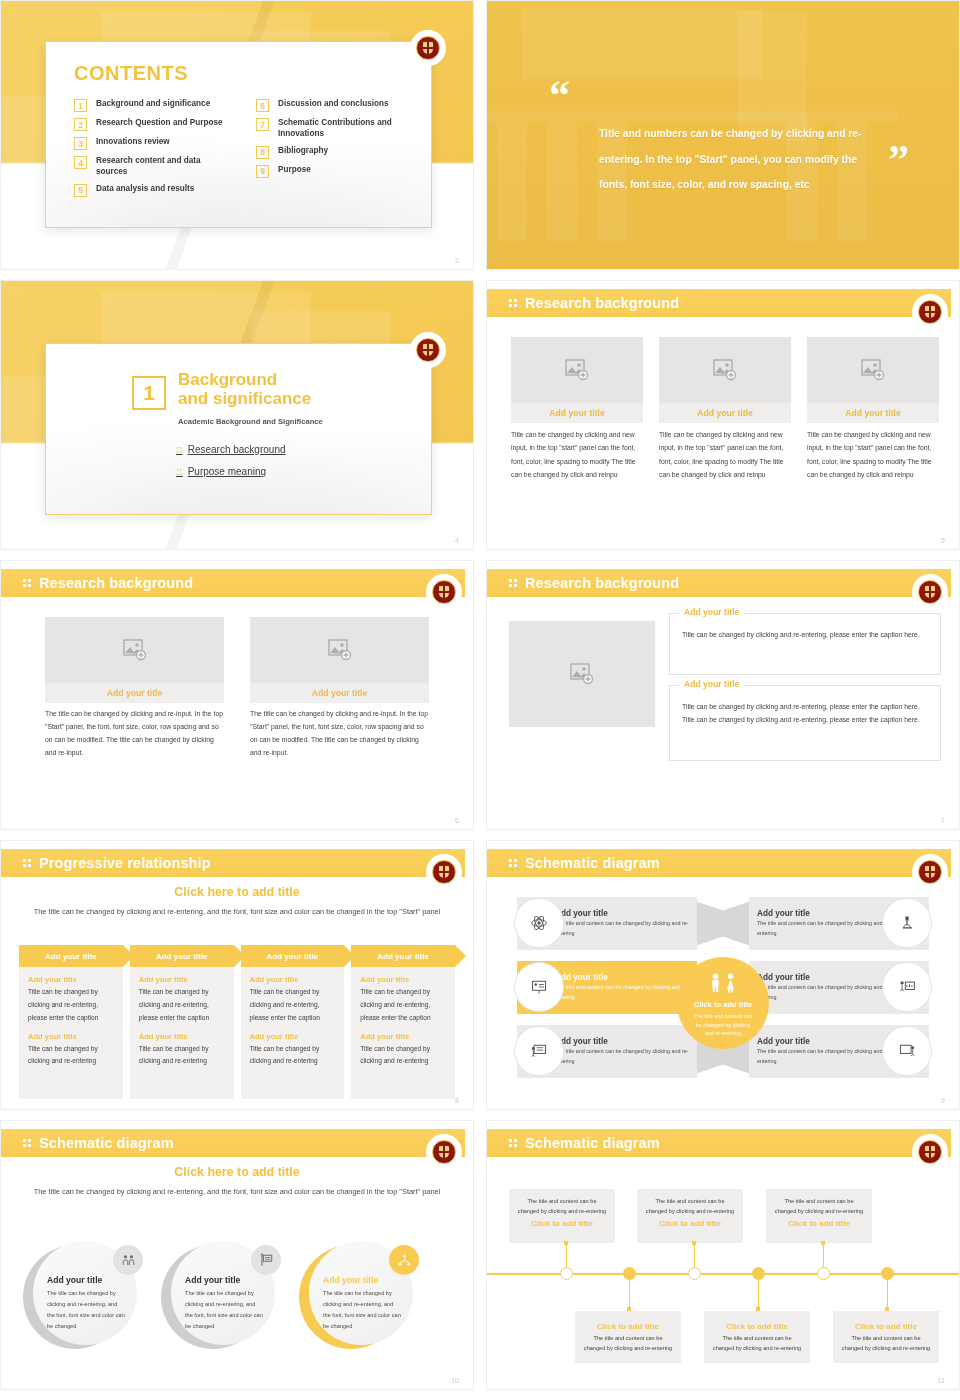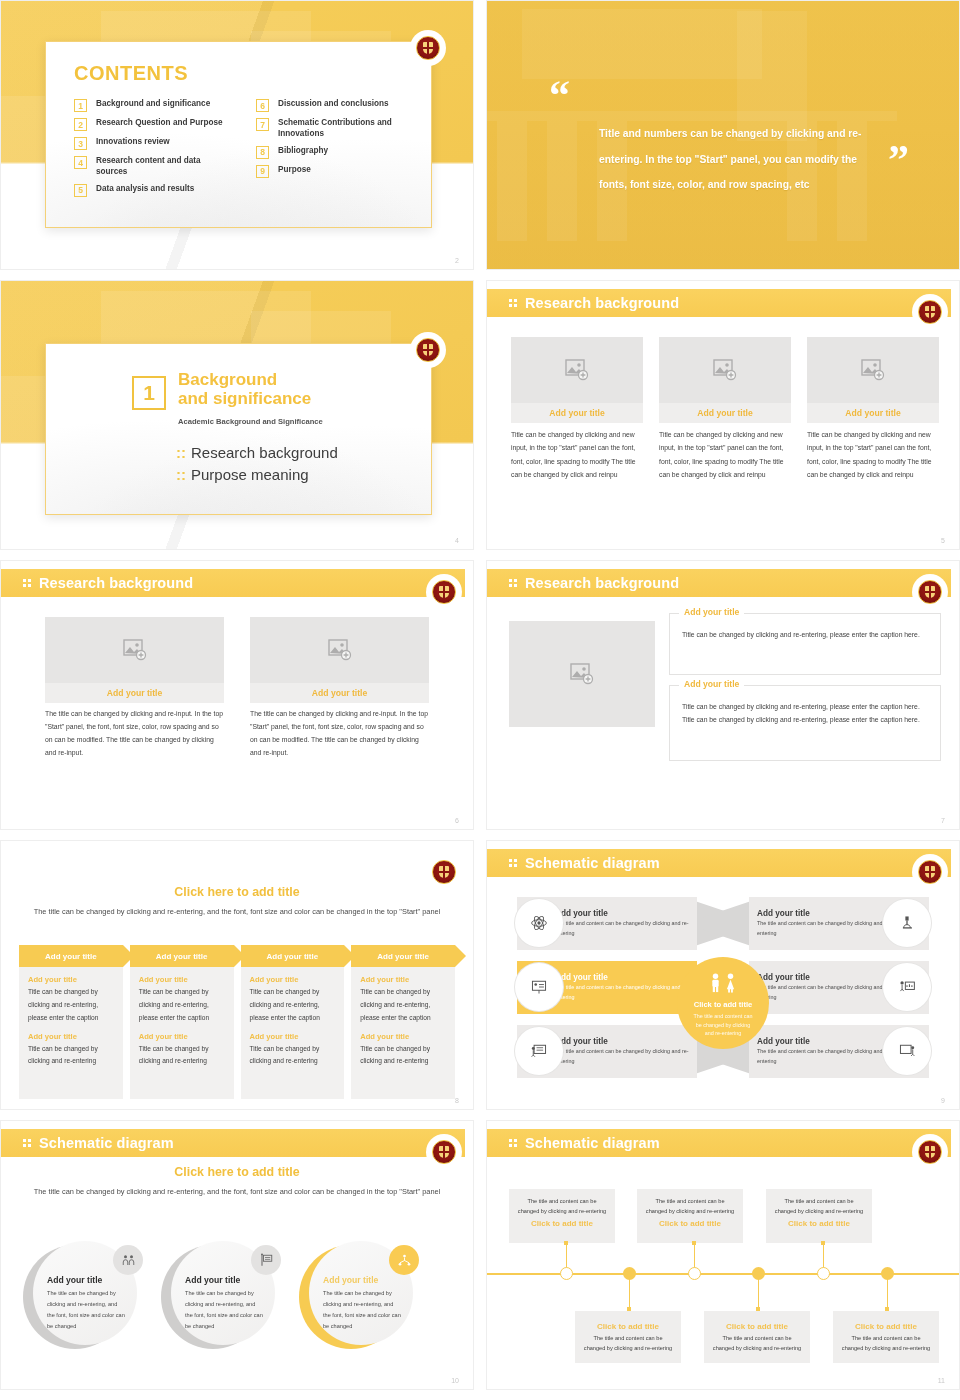--- a/index.html
+++ b/index.html
@@ -130,21 +130,21 @@
   .sec-numbox {
     position:absolute; left: 86px; top: 32px; width: 34px; height: 34px;
     border: 2px solid #f1c340; color: #f1c340; font-size: 21px; font-weight: bold;
     display:flex; align-items:center; justify-content:center;
   }
   .sec-title {
     position:absolute; left: 132px; top: 26px;
     font-size: 17px; font-weight: bold; color: #f4c240; line-height: 1.12;
   }
   .sec-sub { position:absolute; left:132px; top: 73px; font-size: 7.6px; color:#555; font-weight:bold;}
-  .sec-li { position:absolute; left: 130px; font-size: 15px; color:#3d3d3d; }
+  .sec-li { position:absolute; left: 130px; font-size: 10px; color:#3d3d3d;text-decoration:underline; }
   .sec-li .bul { color:#f2c94c; font-weight:bold; margin-right:5px; }
   
   .ph {
     background: #e6e5e4; display:flex; align-items:center; justify-content:center;
   }
   .ph svg { opacity:.62; }
   .cap-bar {
     background:#efeeed; text-align:center; color:#f0b93e; font-weight:bold;
     font-size: 8.6px; padding: 5px 0;
   }
@@ -495,20 +495,29 @@
       </div>
       <div class="fs" style="height:76px;">
         <div class="legend" style="position:absolute;top:-7px;left:9px;background:#fff;padding:0 5px;color:#f0b93e;font-weight:bold;font-size:8.6px;">Add your title</div>
         <div class="body-txt" style="margin-top:3px;">Title can be changed by clicking and re-entering, please enter the caption here. Title can be changed by clicking and re-entering, please enter the caption here.</div>
       </div>
     </div>
     <div class="pgnum">7</div>
   </div>
 
   <div class="slide">
+    <div class="hdr">
+      <span class="dots">
+          <i></i>
+          <i></i>
+          <i></i>
+          <i></i>
+        </span>
+      <h2>Progressive relationship</h2>
+    </div>
     <div class="seal hdr-seal">
       <div class="ring">
           <div class="shield"></div>
         </div>
     </div>
     <div class="center-title">Click here to add title</div>
     <div class="center-sub">The title can be changed by clicking and re-entering, and the font, font size and color can be changed in the top "Start" panel</div>
     <div class="chev-row">
       <div class="chev-col">
         <div class="chev">Add your title</div>

